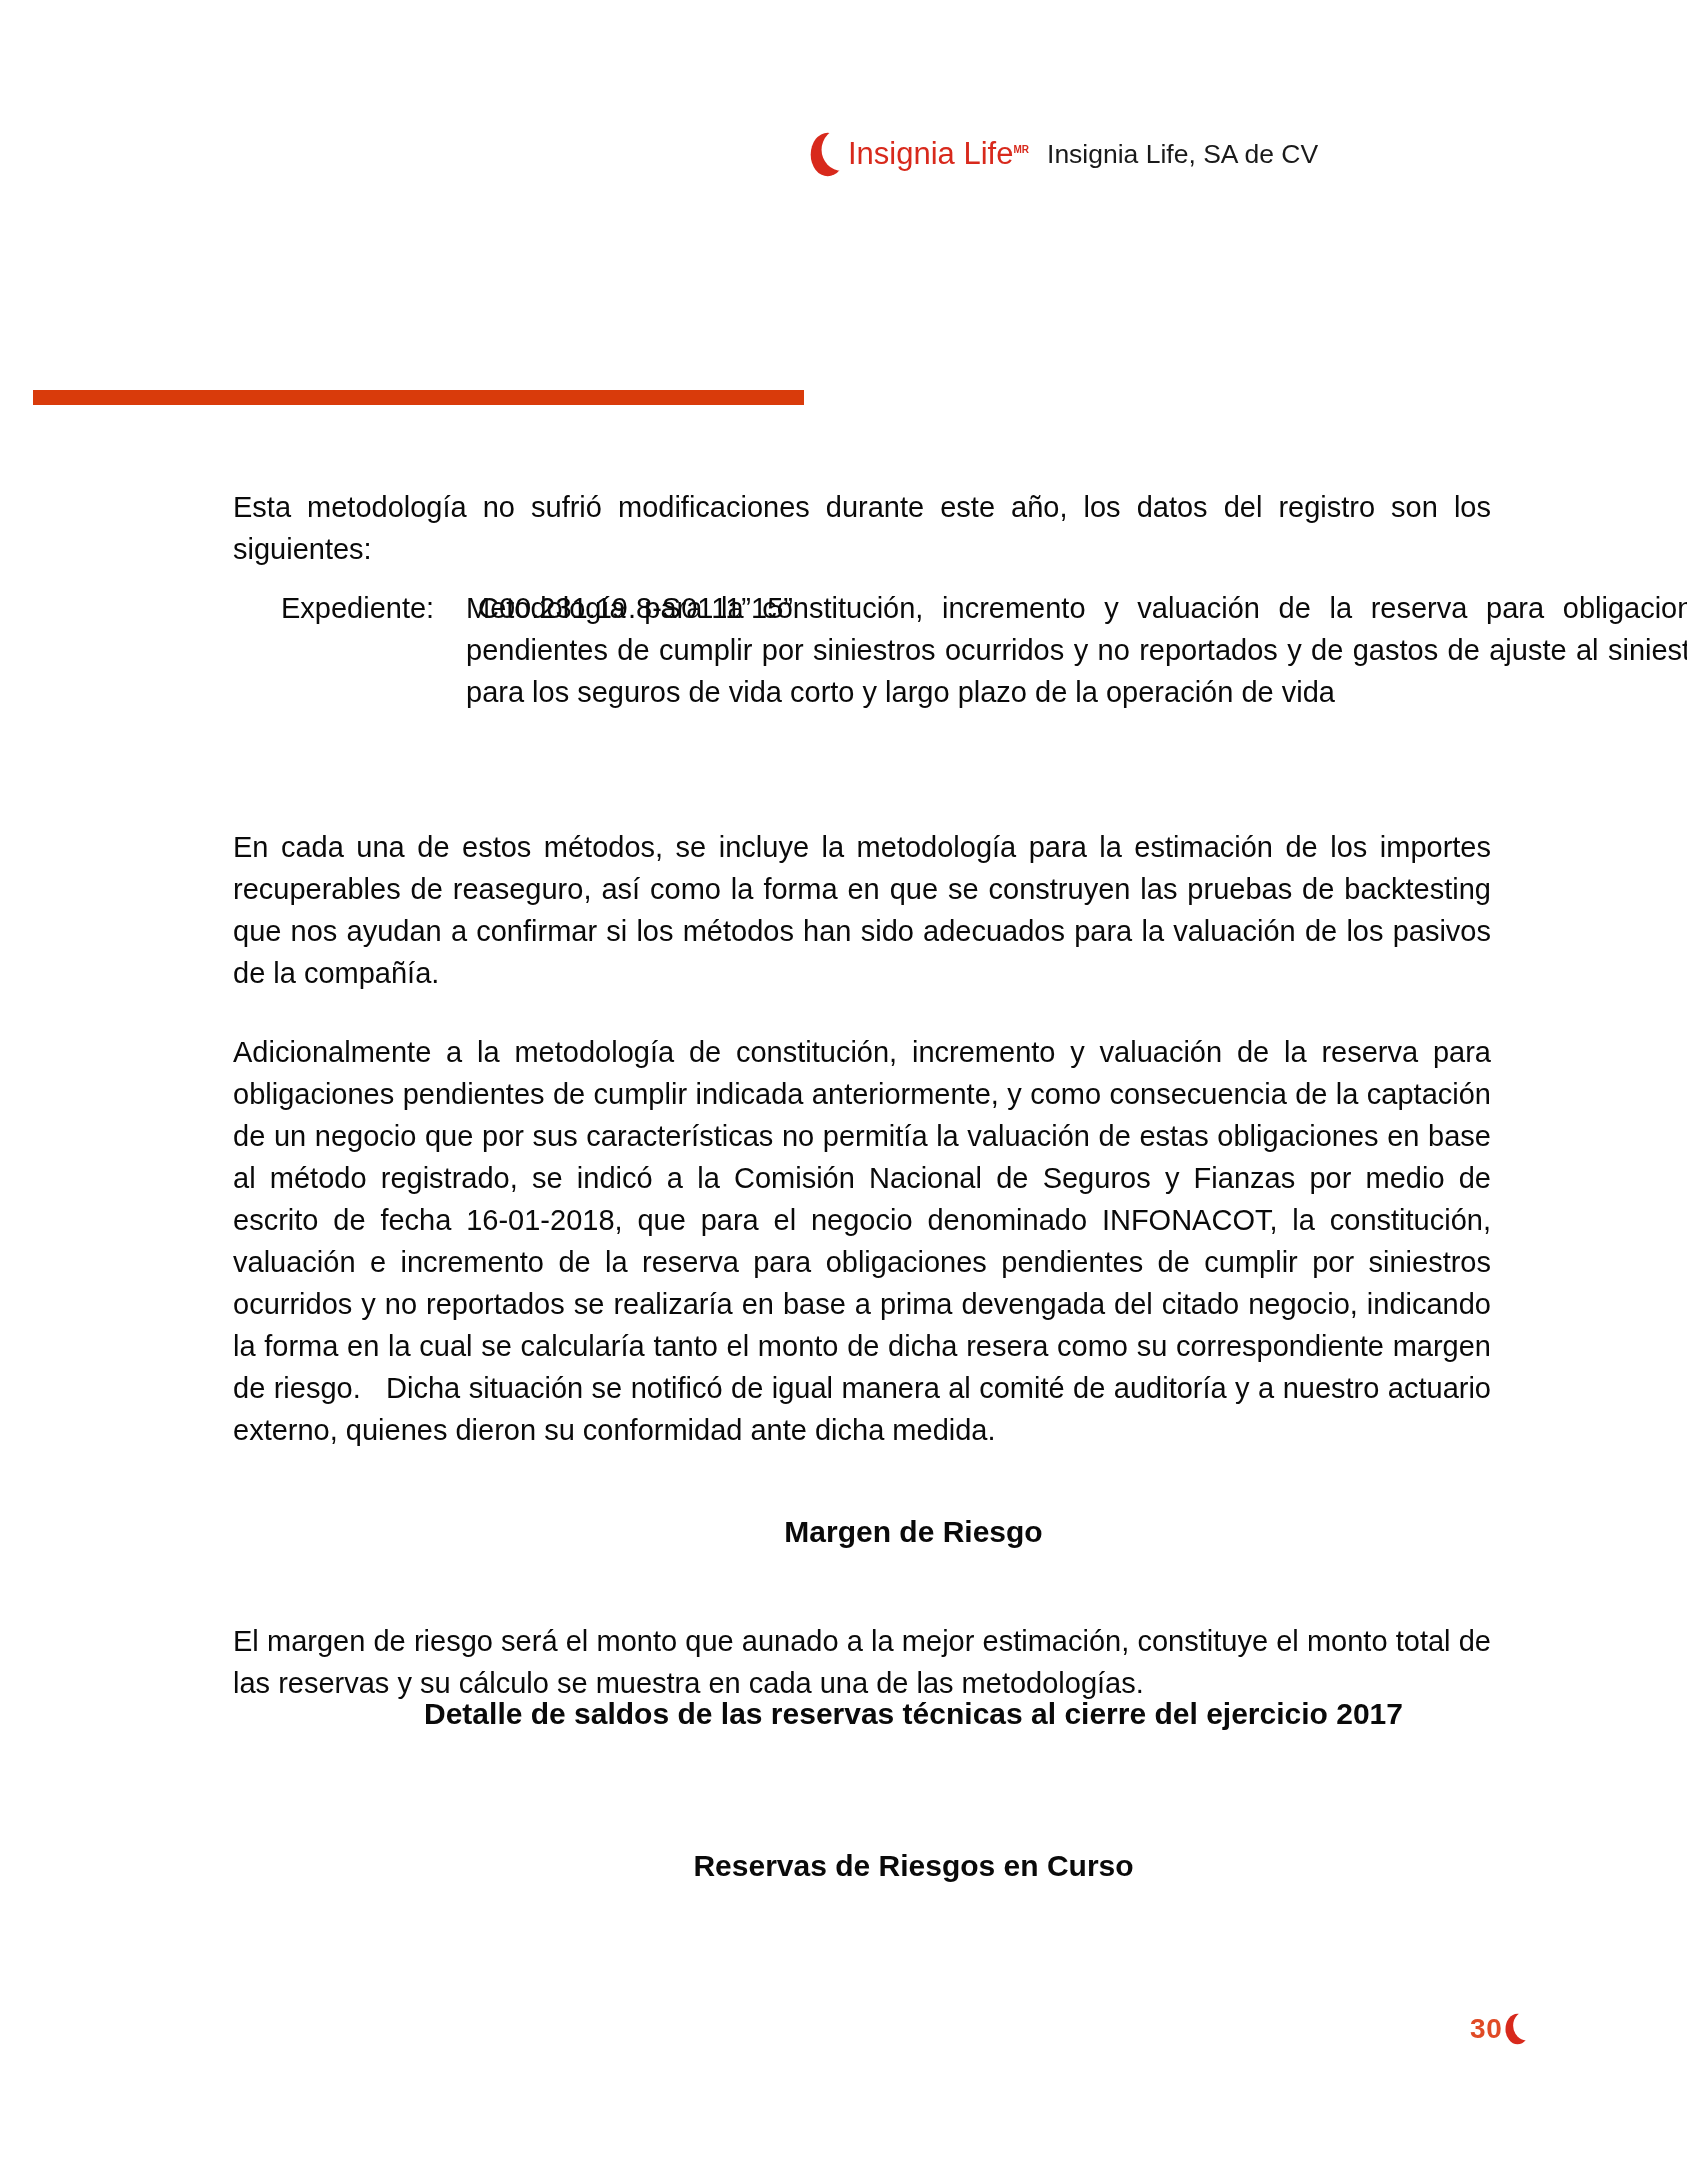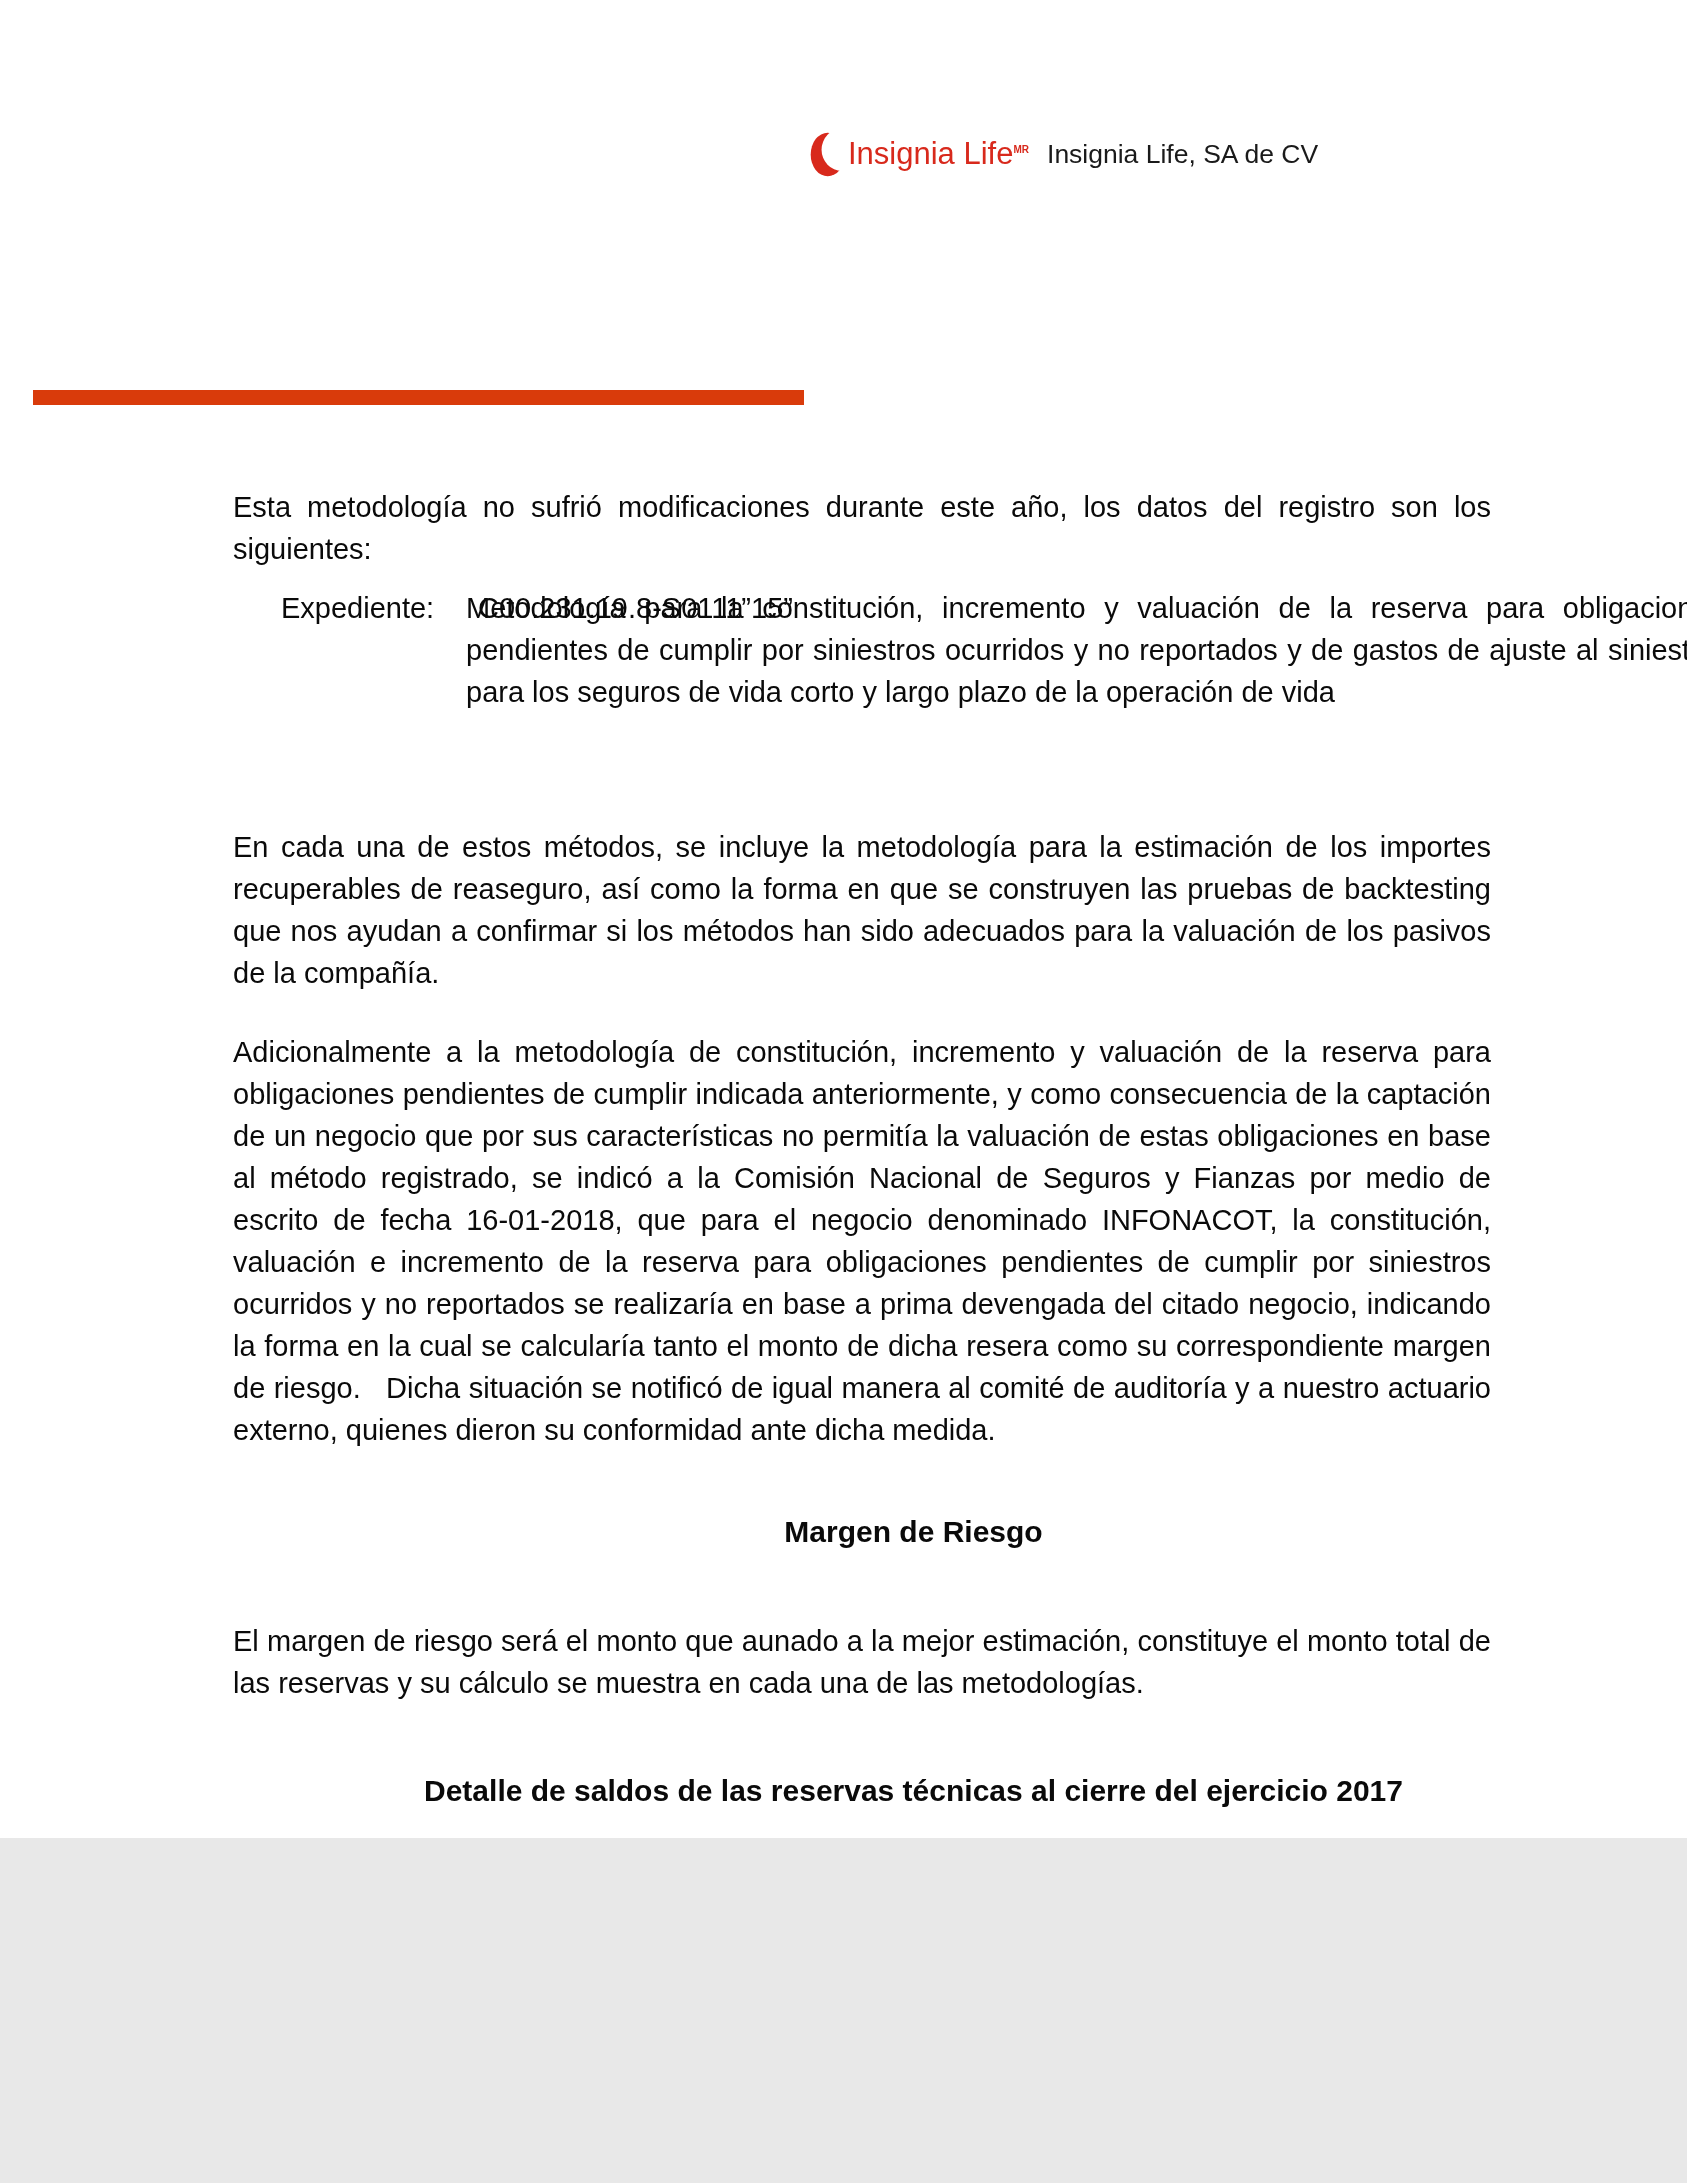--- a/index.html
+++ b/index.html
@@ -4,21 +4,21 @@
 <title>Insignia Life — Reporte</title>
 <style>
   html, body {
     margin: 0;
     padding: 0;
     background: #e8e8e8;
   }
   .page {
     position: relative;
     width: 1687px;
-    height: 1838px;
+    height: 2183px;
     background: #ffffff;
     overflow: hidden;
     font-family: "Liberation Sans", sans-serif;
     color: #0a0a0a;
   }
 
   
   .doc-header {
     position: absolute;
     left: 810px;
@@ -155,21 +155,21 @@
     </div>
 
     <p style="top:826px">En cada una de estos métodos, se incluye la metodología para la estimación de los importes recuperables de reaseguro, así como la forma en que se construyen las pruebas de backtesting que nos ayudan a confirmar si los métodos han sido adecuados para la valuación de los pasivos de la compañía.</p>
 
     <p style="top:1031px">Adicionalmente a la metodología de constitución, incremento y valuación de la reserva para obligaciones pendientes de cumplir indicada anteriormente, y como consecuencia de la captación de un negocio que por sus características no permitía la valuación de estas obligaciones en base al método registrado, se indicó a la Comisión Nacional de Seguros y Fianzas por medio de escrito de fecha 16-01-2018, que para el negocio denominado INFONACOT, la constitución, valuación e incremento de la reserva para obligaciones pendientes de cumplir por siniestros ocurridos y no reportados se realizaría en base a prima devengada del citado negocio, indicando la forma en la cual se calcularía tanto el monto de dicha resera como su correspondiente margen de riesgo.&nbsp;&nbsp; Dicha situación se notificó de igual manera al comité de auditoría y a nuestro actuario externo, quienes dieron su conformidad ante dicha medida.</p>
 
     <h2 style="top:1511px">Margen de Riesgo</h2>
 
     <p style="top:1620px">El margen de riesgo será el monto que aunado a la mejor estimación, constituye el monto total de las reservas y su cálculo se muestra en cada una de las metodologías.</p>
 
-    <h2 style="top:1770px">Detalle de saldos de las reservas técnicas al cierre del ejercicio 2017</h2>
+    <h2 style="top:1693px">Detalle de saldos de las reservas técnicas al cierre del ejercicio 2017</h2>
 
     <h2 style="top:1845px">Reservas de Riesgos en Curso</h2>
 
   </main>
 
   <footer class="doc-footer">
     <span class="page-number" style="color: rgb(224, 75, 38);">30</span>
     <svg class="crescent-footer" viewBox="0 0 50 66" aria-hidden="true">
       <ellipse cx="26" cy="33" rx="25" ry="32" fill="#D8291C"></ellipse>
       <ellipse cx="47" cy="26" rx="30" ry="31" fill="#ffffff"></ellipse>

